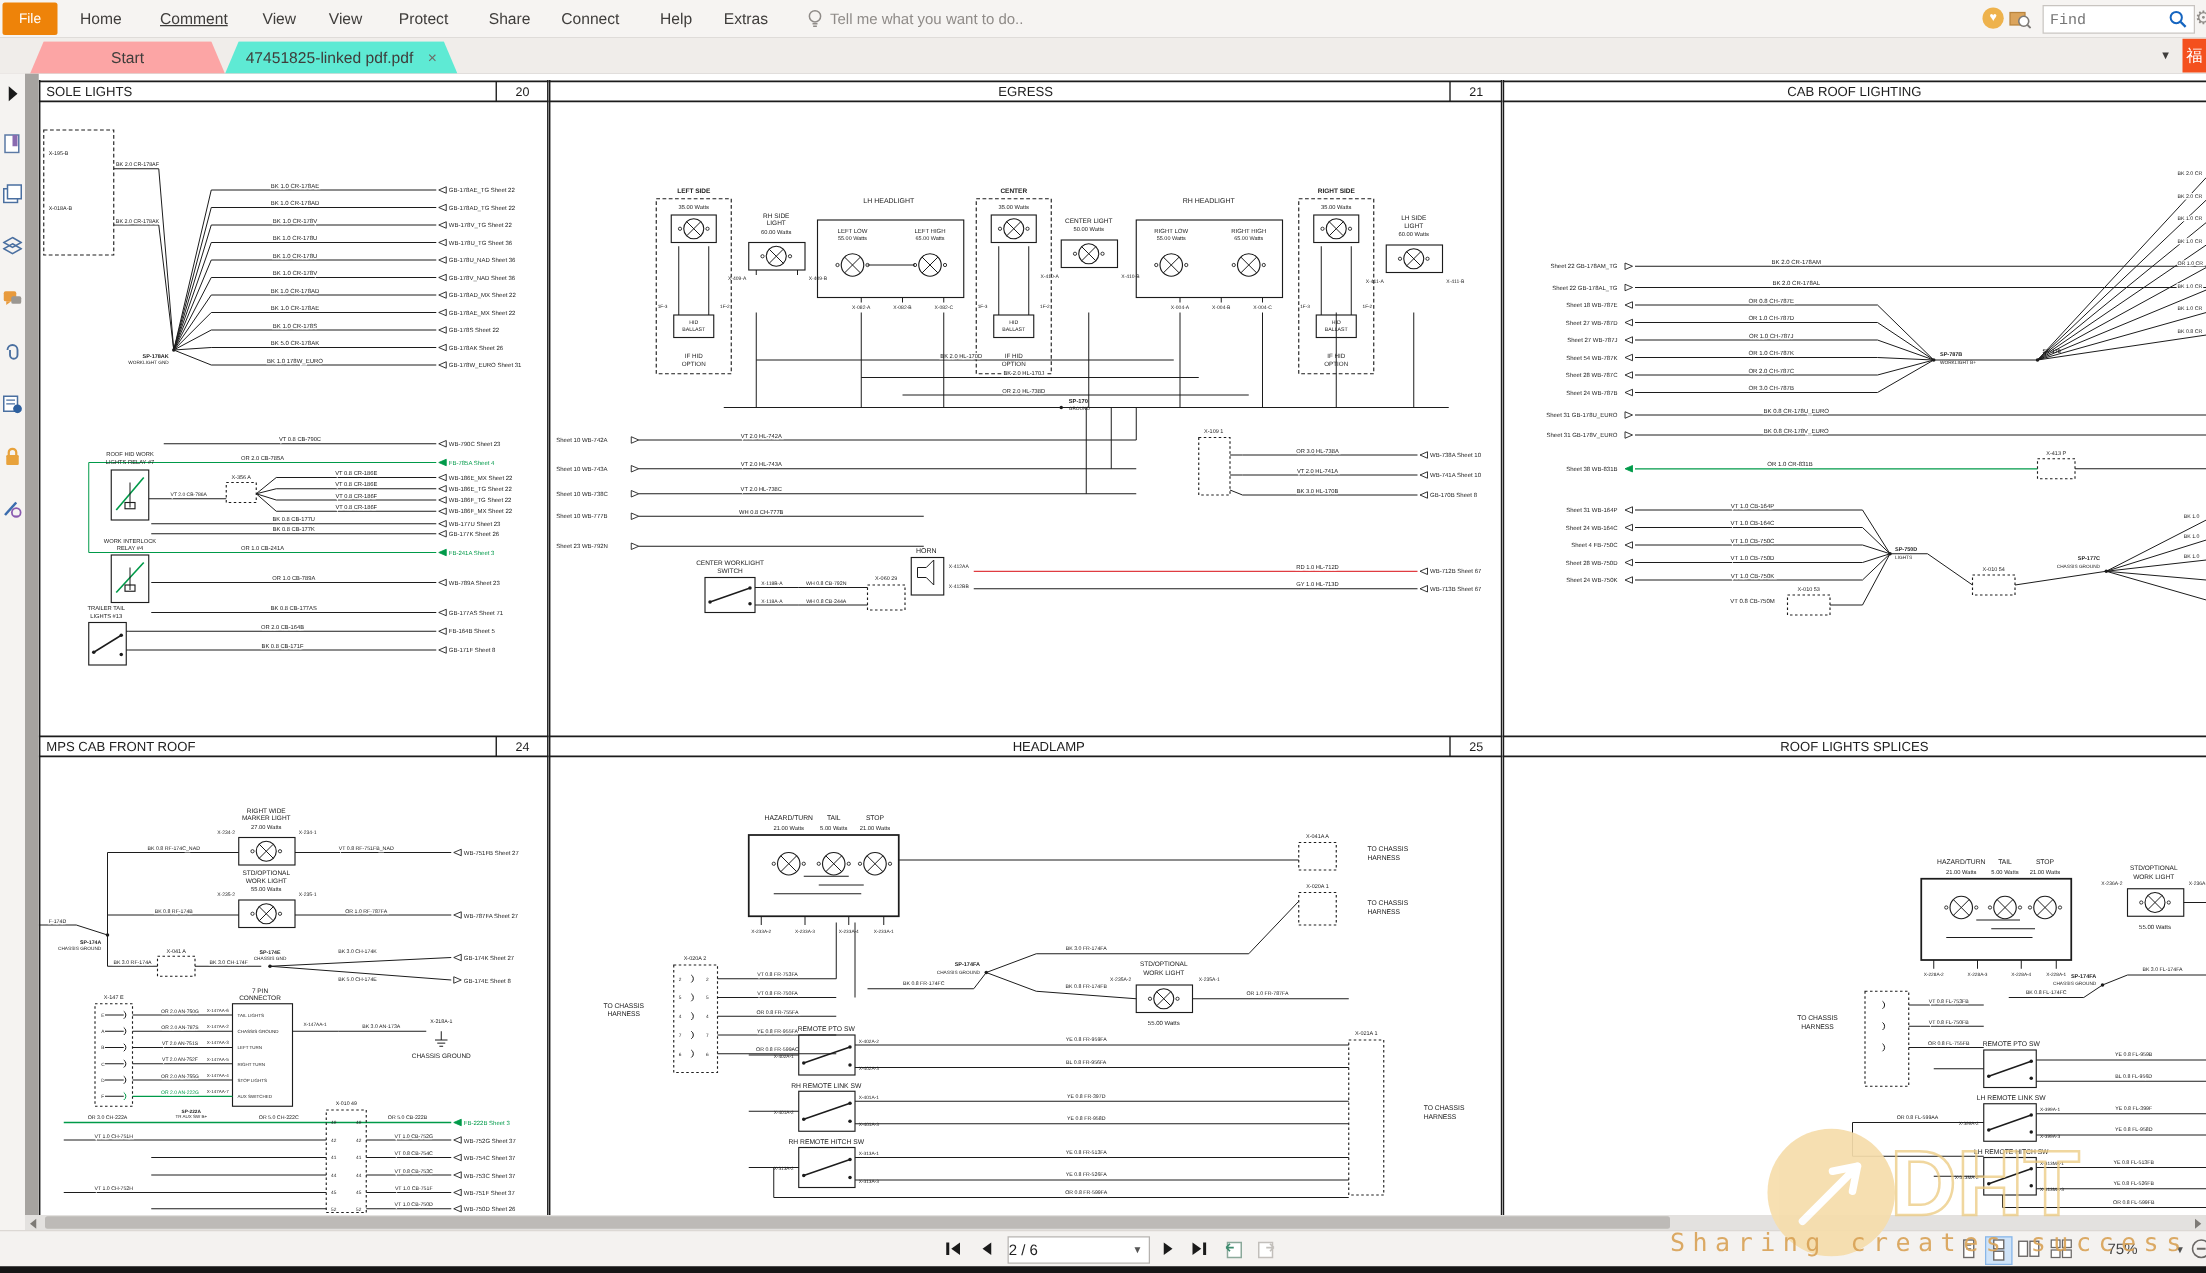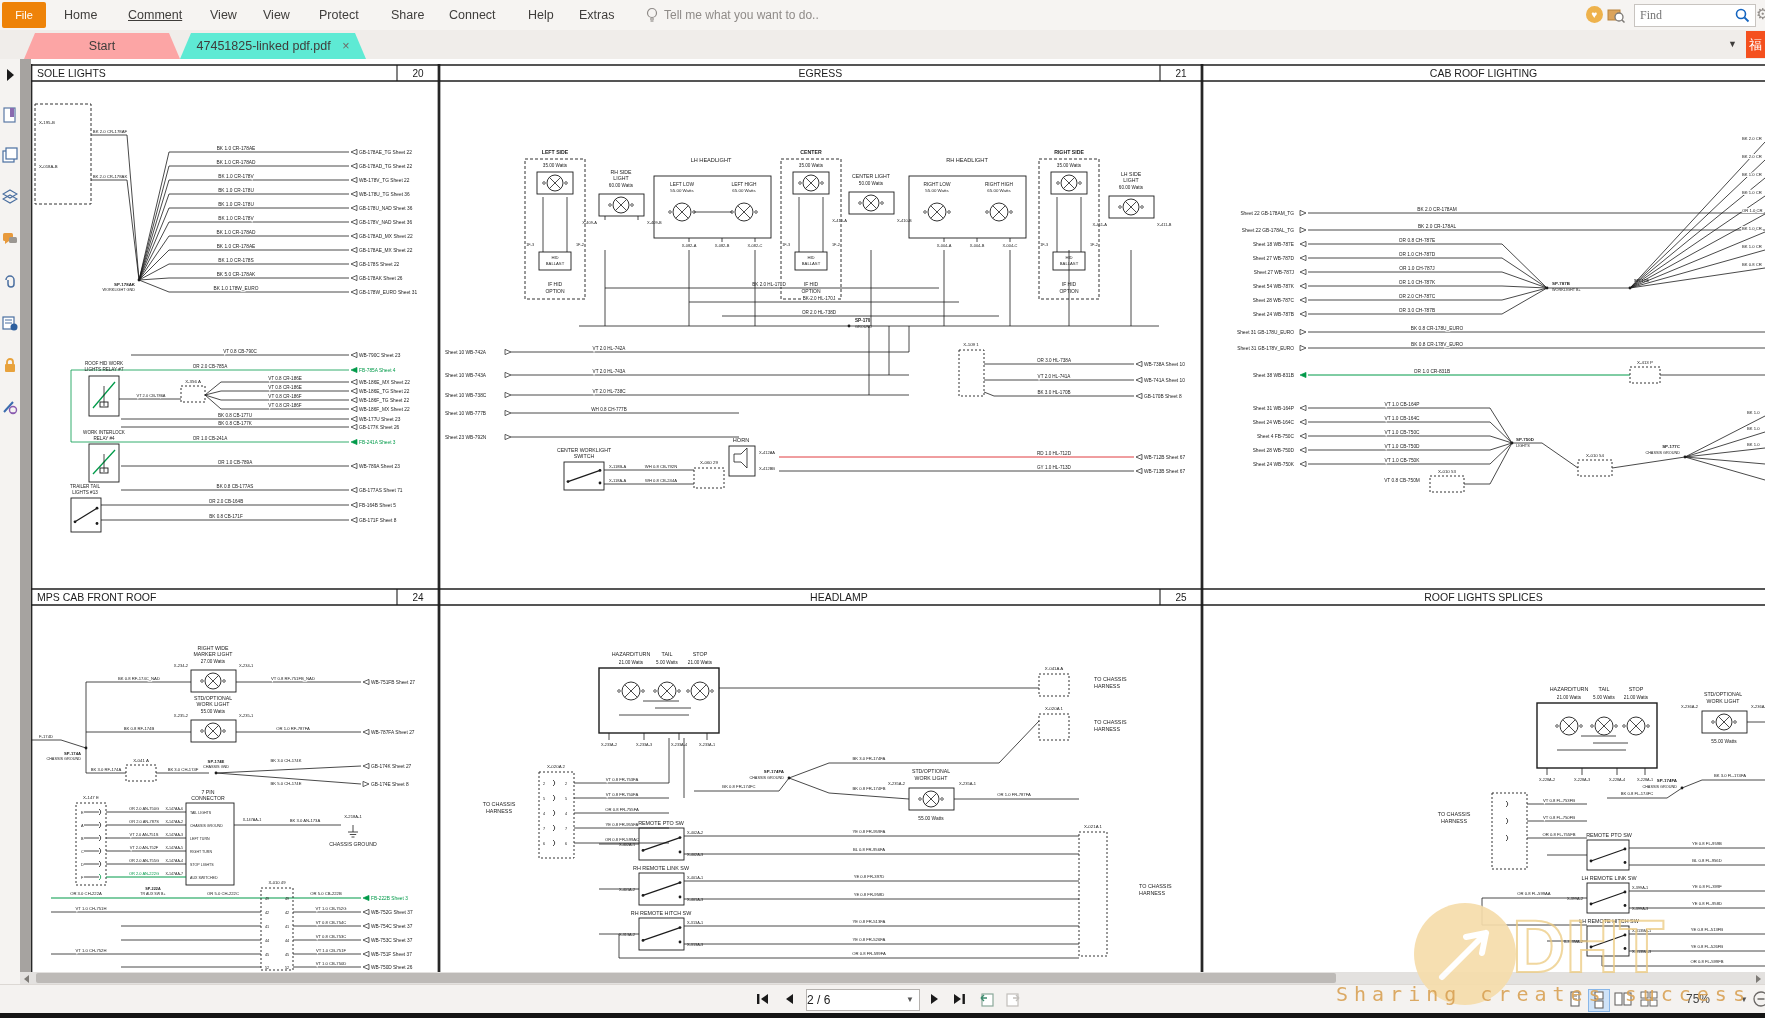--- a/index.html
+++ b/index.html
@@ -7,21 +7,21 @@
   #app{position:relative;width:1765px;height:1018px;}
   .abs{position:absolute;}
   
   #ribbon{left:0;top:0;width:1765px;height:30px;background:#f6f4f2;}
   .menu-item{top:8px;font-size:12.5px;color:#3f3d3b;cursor:default;}
   #file-btn{left:2px;top:2px;width:44px;height:26px;background:#ee8309;color:#fff;
     font-size:11px;text-align:center;line-height:26px;border-radius:2px;}
   #tellme{color:#8f8b88;font-size:12px;}
   #find-box{left:1634px;top:4px;width:120px;height:21px;background:#fff;border:1px solid #c8c4c0;}
   #find-box input{border:0;outline:0;width:92px;height:19px;font-size:12px;padding-left:5px;
-    font-family:Liberation Serif, serif;color:#0c4a6e;background:transparent;}
+    font-family:Liberation Mono, monospace;color:#0c4a6e;background:transparent;}
   
   #tabbar{left:0;top:30px;width:1765px;height:29px;background:#f0edea;border-bottom:1px solid #c9c5c1;}
   .tab{top:3px;height:26px;line-height:26px;font-size:12.5px;color:#3f3d3b;text-align:center;
     clip-path:polygon(11px 0,calc(100% - 11px) 0,100% 100%,0 100%);}
   #tab-start{left:24px;width:156px;background:#fca5a5;}
   #tab-doc{left:180px;width:186px;background:#5eead4;}
   
   #sidebar{left:0;top:59px;width:20px;height:925px;background:#f5f3f1;border-right:1px solid #dedad6;}
   .side-ic{left:2px;width:16px;height:16px;}
   

